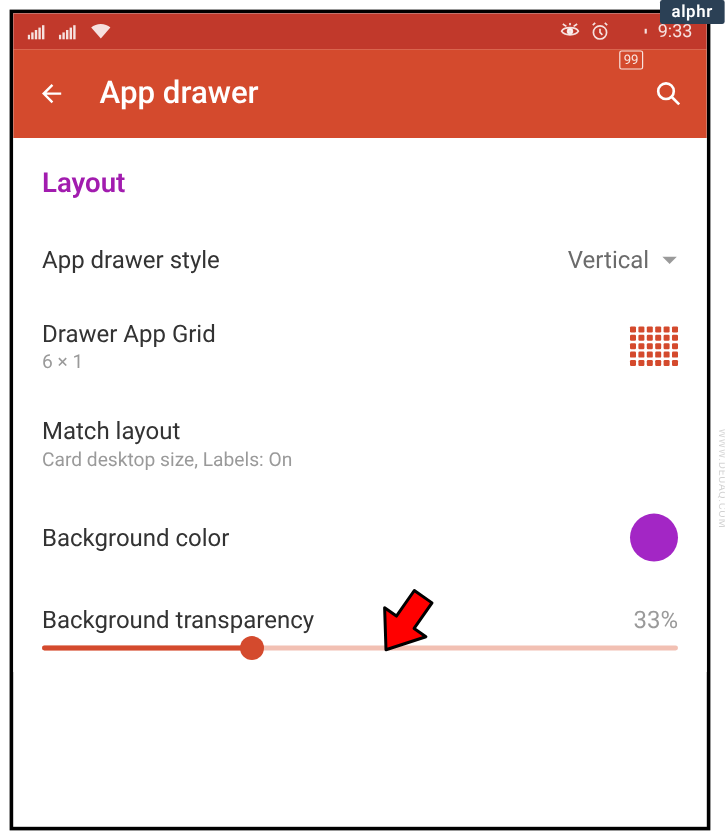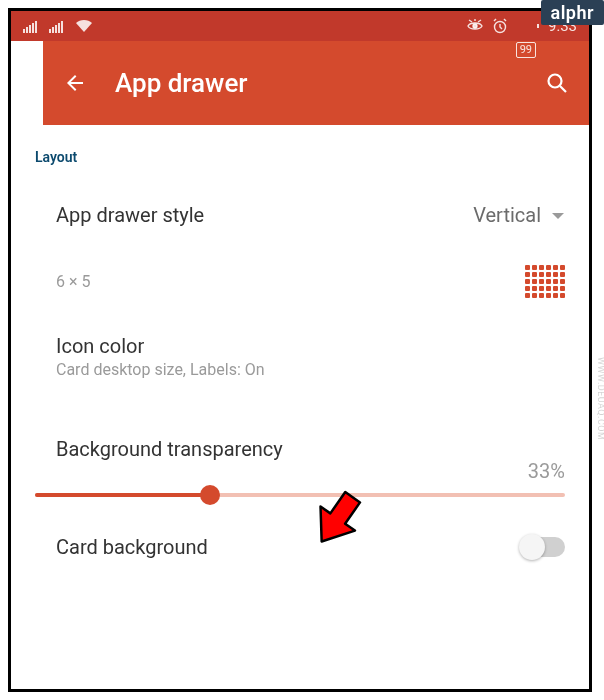--- a/index.html
+++ b/index.html
@@ -17,81 +17,80 @@
     width: 584px; height: 684px;
     border: 3px solid #000;
     background: #fff;
     overflow: hidden;
   }
   .badge {
     position: absolute;
     right: 0; top: 0;
     background: #2b4055;
     color: #fff;
-    font-size: 18px;
+    font-size: 14px;
     font-weight: 600;
     padding: 2px 10px;
     border-radius: 2px;
     letter-spacing: 0.5px;
     z-index: 10;
   }
   .statusbar {
     height: 30px;
     background: #c1392b;
     display: flex;
     align-items: center;
     justify-content: space-between;
     padding: 0 12px;
     color: rgba(255,255,255,0.85);
     font-size: 15px;
   }
   .status-left, .status-right { display: flex; align-items: center; gap: 10px; }
   .status-right { gap: 8px; }
   .appbar {
-    height: 84px;
+    height: 74px;
     background: #d44a2d;
     display: flex;
     align-items: center;
     padding: 0 20px;
     color: #fff;
     gap: 28px;
-    margin-left: 32px;
   }
   .appbar .title { font-size: 26px; font-weight: 500; flex: 1; }
   .content { padding: 0 24px; background: #fff; }
   .section-header {
-    color: #0c4a6e;
+    color: #a21caf;
     font-weight: 600;
-    font-size: 14px;
+    font-size: 23px;
     padding: 24px 0 18px 0;
   }
   .row {
     display: flex;
     align-items: center;
     justify-content: space-between;
     padding: 18px 0;
     min-height: 64px;
   }
-  .row .left { display: flex; flex-direction: column; gap: 2px; margin-left: 21px; }
+  .row .left { display: flex; flex-direction: column; gap: 2px; }
   .row .primary { font-size: 20px; color: #333; }
   .row .secondary { font-size: 16px; color: #9a9a9a; }
   .row .right { display: flex; align-items: flex-end; gap: 10px; font-size: 20px; color: #6b6b6b; }
   .dropdown-value { color: #6b6b6b; }
   .grid-icon {
     display: grid;
     grid-template-columns: repeat(6, 5px);
     grid-template-rows: repeat(5, 5px);
     gap: 2px;
   }
   .grid-icon span { width: 5px; height: 5px; background: #d44a2d; border-radius: 1px; }
   .color-dot {
     width: 40px; height: 40px; border-radius: 50%;
     background: #a326c5;
   }
-  .percent-val { color: #9a9a9a; font-size: 20px; margin-top: 44px; }
+  .percent-val { color: #9a9a9a; font-size: 20px; }
   .slider-wrap { padding: 4px 0 18px 0; position: relative; }
   .slider-track {
     position: relative;
     height: 4px;
     background: #f2c0b3;
     border-radius: 2px;
     width: 100%;
   }
   .slider-fill {
     position: absolute; left: 0; top: 0; height: 4px;
@@ -235,21 +234,22 @@
         <span>
           <svg width="14" height="10" viewBox="0 0 14 10">
               <path fill="#9a9a9a" d="M1 1 L7 7 L13 1 Z"></path>
             </svg>
         </span>
       </div>
     </div>
 
     <div class="row">
       <div class="left">
-        <span class="secondary">6 × 5</span>
+        <span class="primary">Drawer App Grid</span>
+        <span class="secondary">6 × 1</span>
       </div>
       <div class="right">
         <div class="grid-icon">
           <span></span>
             <span></span>
             <span></span>
             <span></span>
             <span></span>
             <span></span>
           <span></span>
@@ -275,53 +275,51 @@
             <span></span>
             <span></span>
             <span></span>
             <span></span>
         </div>
       </div>
     </div>
 
     <div class="row">
       <div class="left">
-        <span class="primary">Icon color</span>
+        <span class="primary">Match layout</span>
         <span class="secondary">Card desktop size, Labels: On</span>
       </div>
       <div class="right"></div>
     </div>
 
+    <div class="row">
+      <div class="left">
+        <span class="primary">Background color</span>
+      </div>
+      <div class="right">
+        <div class="color-dot" style="background: rgb(163, 38, 197);"></div>
+      </div>
+    </div>
 
     <div class="row" style="padding-bottom:6px;min-height:auto">
       <div class="left">
         <span class="primary">Background transparency</span>
       </div>
       <div class="right">
         <span class="percent-val">33%</span>
       </div>
     </div>
 
     <div class="slider-wrap">
       <div class="slider-track">
         <div class="slider-fill" style="width:33%"></div>
         <div class="slider-thumb" style="left:33%"></div>
       </div>
     </div>
 
-    <div class="row">
-      <div class="left">
-        <span class="primary">Card background</span>
-      </div>
-      <div class="right">
-        <div class="toggle">
-          <div class="knob"></div>
-        </div>
-      </div>
-    </div>
 
   </div>
 
   <div class="arrow">
     <svg width="70" height="70" viewBox="0 0 70 70">
       <g transform="rotate(35 35 35)">
         <path d="M35 6 L56 34 L44 34 L44 60 L26 60 L26 34 L14 34 Z" fill="#ff0000" stroke="#000" stroke-width="2.5" stroke-linejoin="round" transform="rotate(180 35 33)"></path>
       </g>
     </svg>
   </div>

